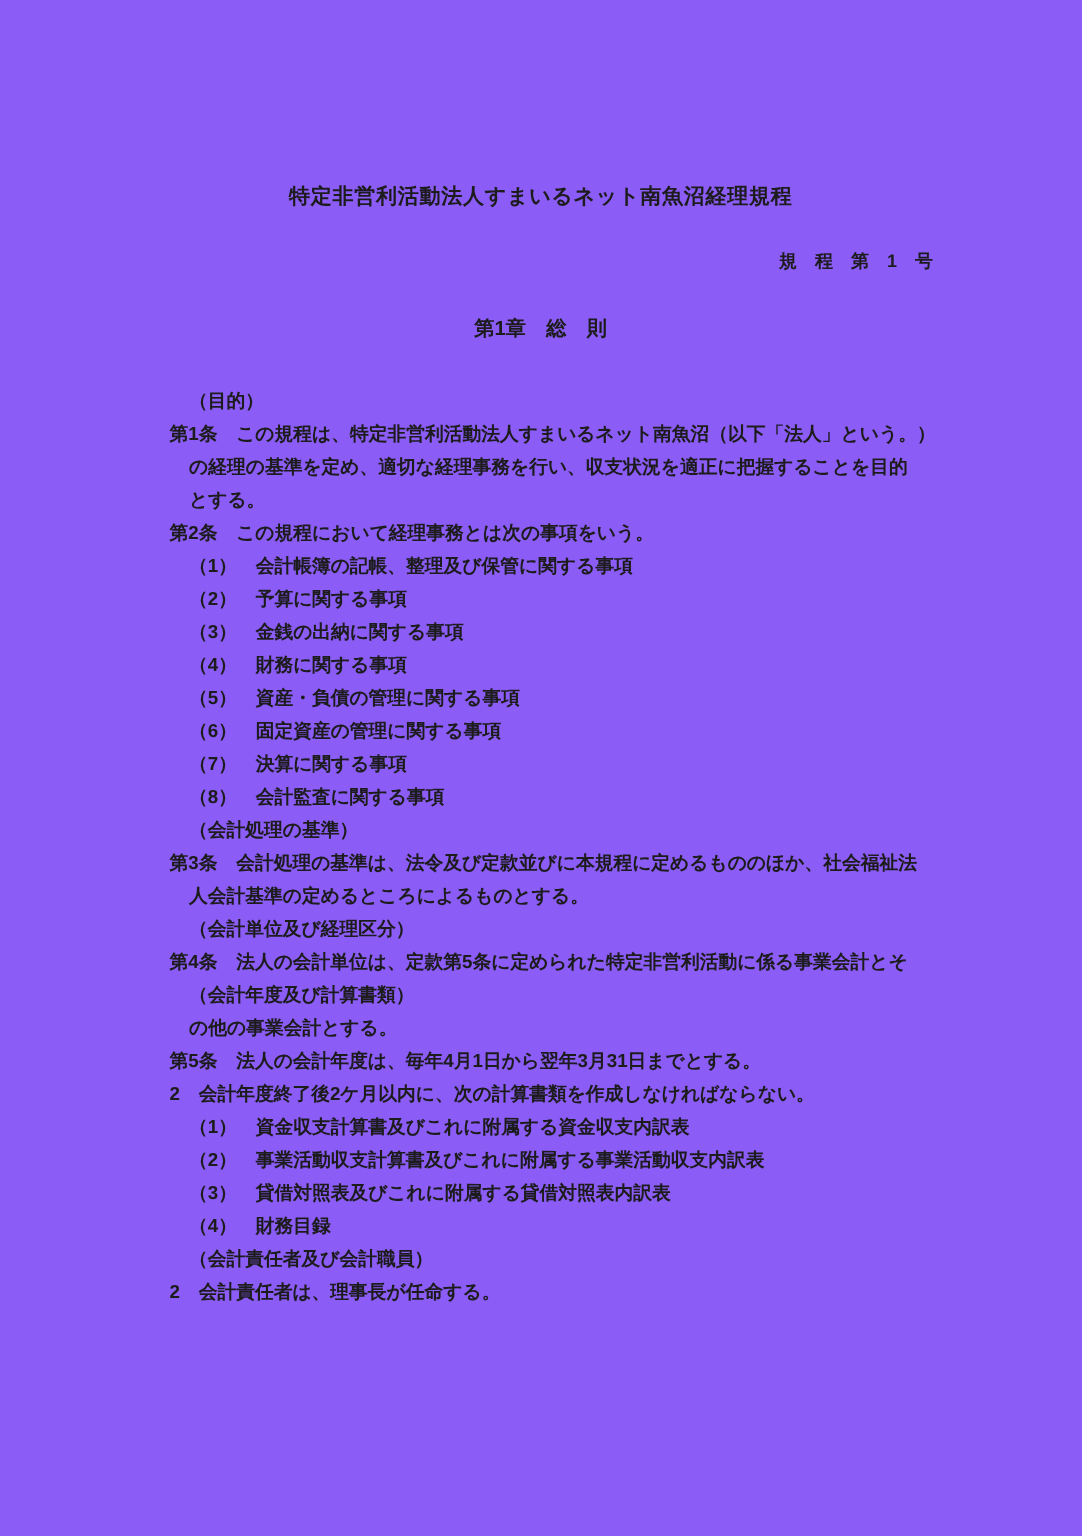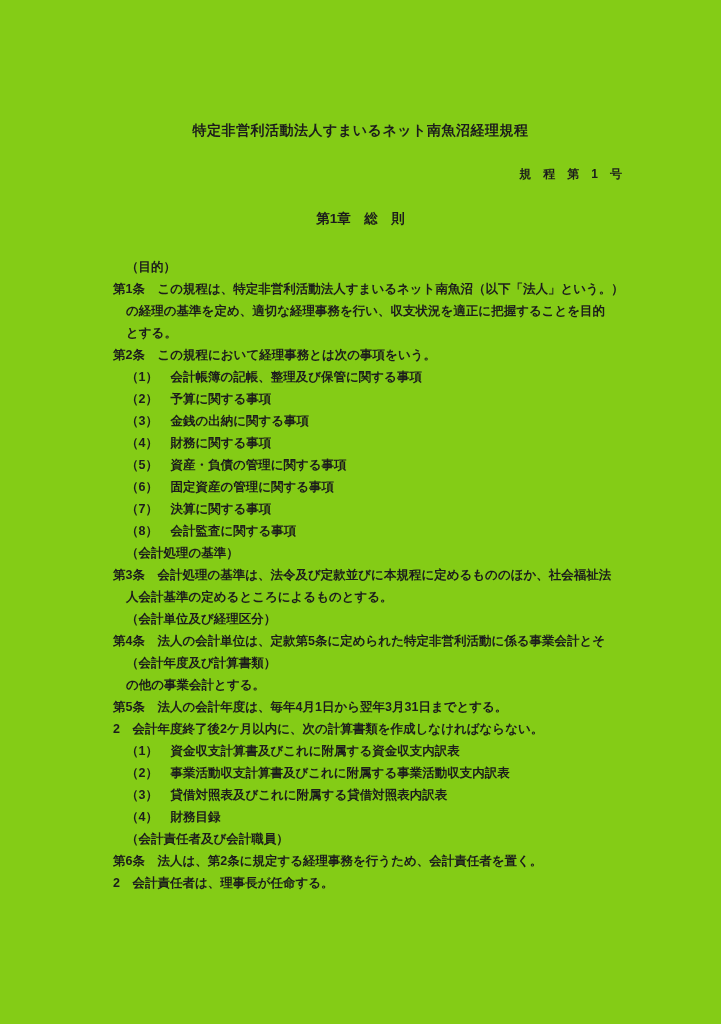--- a/index.html
+++ b/index.html
@@ -4,21 +4,21 @@
 <style>
   html, body {
     margin: 0;
     padding: 0;
     background: #ffffff;
   }
   .page {
     position: relative;
     width: 721px;
     height: 1024px;
-    background: #84cc16;
+    background: #8b5cf6;
     overflow: hidden;
     font-family: "Liberation Sans", "DejaVu Sans", sans-serif;
     color: #1c1c1c;
     -webkit-font-smoothing: antialiased;
   }
   .doc-title {
     position: absolute;
     top: 120px;
     left: 0;
     width: 721px;
@@ -100,17 +100,16 @@
     <div class="ln ind0">第4条　法人の会計単位は、定款第5条に定められた特定非営利活動に係る事業会計とそ</div>
     <div class="ln ind1">（会計年度及び計算書類）</div>
     <div class="ln ind1">の他の事業会計とする。</div>
     <div class="ln ind0">第5条　法人の会計年度は、毎年4月1日から翌年3月31日までとする。</div>
     <div class="ln ind0">2　会計年度終了後2ケ月以内に、次の計算書類を作成しなければならない。</div>
     <div class="ln ind1">（1）　資金収支計算書及びこれに附属する資金収支内訳表</div>
     <div class="ln ind1">（2）　事業活動収支計算書及びこれに附属する事業活動収支内訳表</div>
     <div class="ln ind1">（3）　貸借対照表及びこれに附属する貸借対照表内訳表</div>
     <div class="ln ind1">（4）　財務目録</div>
     <div class="ln ind1">（会計責任者及び会計職員）</div>
-    <div class="ln ind0">第6条　法人は、第2条に規定する経理事務を行うため、会計責任者を置く。</div>
     <div class="ln ind0">2　会計責任者は、理事長が任命する。</div>
   </div>
 
 </div>
 
 </body></html>

